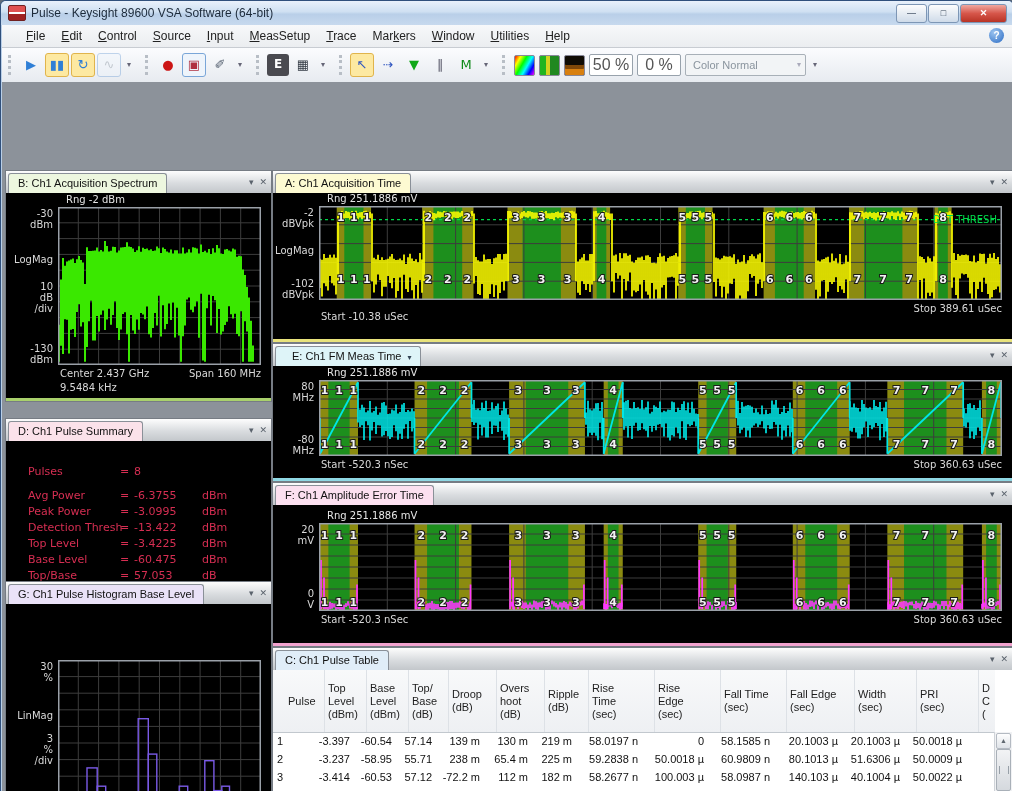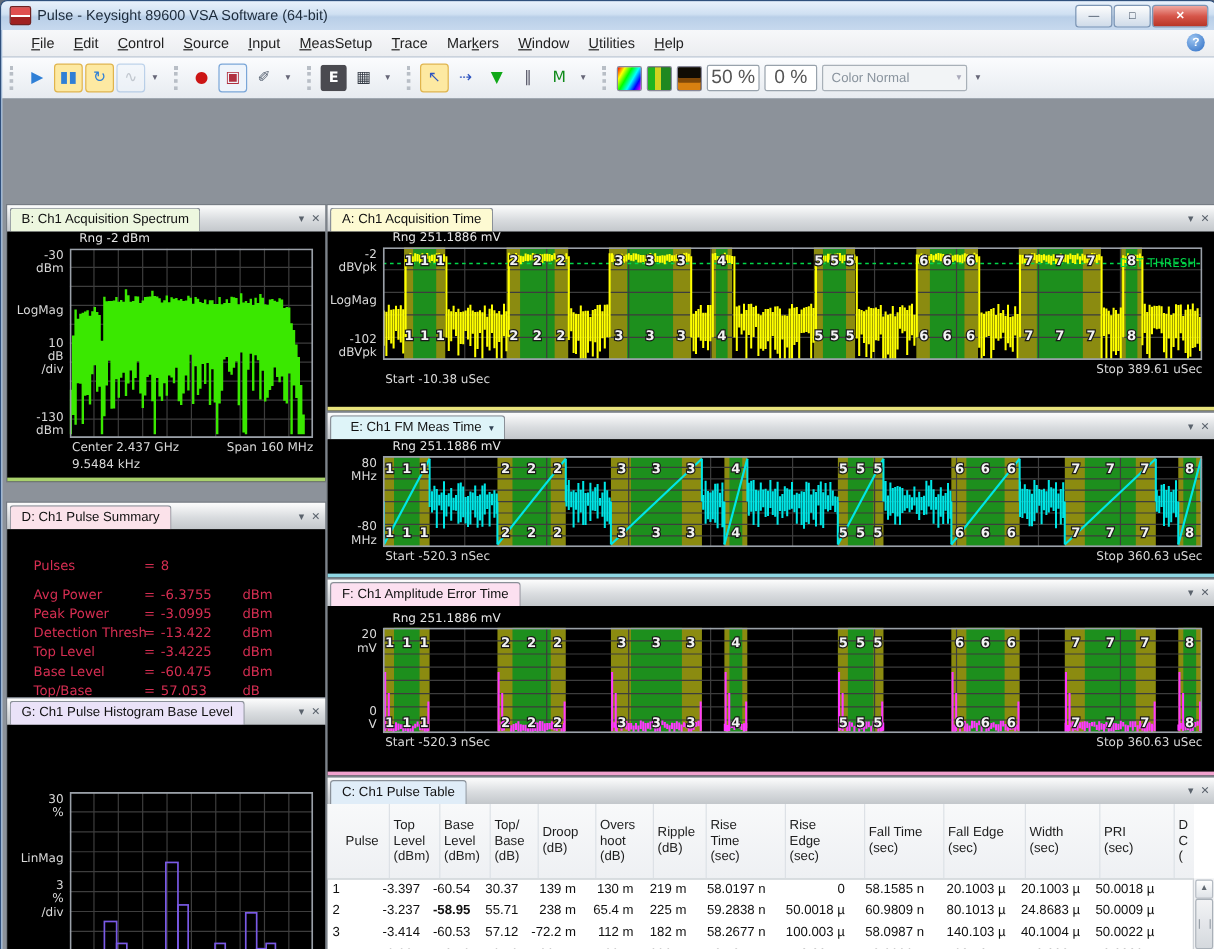--- a/index.html
+++ b/index.html
@@ -607,45 +607,45 @@
               <span>D</span>
               <span>C</span>
               <span>(</span>
             </div>
           </div>
           <div class="trows">
             <div class="trow">
               <div class="tcell left" style="width: 36px;">1</div>
               <div class="tcell right" style="width: 37px;">-3.397</div>
               <div class="tcell right" style="width: 37px;">-60.54</div>
-              <div class="tcell right" style="width: 35px;">30.37</div>
+              <div class="tcell right" style="width: 35px;">57.14</div>
               <div class="tcell right" style="width: 43px;">139 m</div>
               <div class="tcell right" style="width: 43px;">130 m</div>
               <div class="tcell right" style="width: 39px;">219 m</div>
               <div class="tcell right" style="width: 61px;">58.0197 n</div>
               <div class="tcell right" style="width: 61px;">0</div>
               <div class="tcell right" style="width: 61px;">58.1585 n</div>
               <div class="tcell right" style="width: 63px;">20.1003 µ</div>
               <div class="tcell right" style="width: 57px;">20.1003 µ</div>
               <div class="tcell right" style="width: 57px;">50.0018 µ</div>
               <div class="tcell left" style="width: 22px;"></div>
             </div>
             <div class="trow">
               <div class="tcell left" style="width: 36px;">2</div>
               <div class="tcell right" style="width: 37px;">-3.237</div>
-              <div class="tcell right" style="width: 37px; font-weight: bold;">-58.95</div>
+              <div class="tcell right" style="width: 37px;">-58.95</div>
               <div class="tcell right" style="width: 35px;">55.71</div>
               <div class="tcell right" style="width: 43px;">238 m</div>
               <div class="tcell right" style="width: 43px;">65.4 m</div>
               <div class="tcell right" style="width: 39px;">225 m</div>
               <div class="tcell right" style="width: 61px;">59.2838 n</div>
               <div class="tcell right" style="width: 61px;">50.0018 µ</div>
               <div class="tcell right" style="width: 61px;">60.9809 n</div>
               <div class="tcell right" style="width: 63px;">80.1013 µ</div>
-              <div class="tcell right" style="width: 57px;">24.8683 µ</div>
+              <div class="tcell right" style="width: 57px;">51.6306 µ</div>
               <div class="tcell right" style="width: 57px;">50.0009 µ</div>
               <div class="tcell left" style="width: 22px;"></div>
             </div>
             <div class="trow">
               <div class="tcell left" style="width: 36px;">3</div>
               <div class="tcell right" style="width: 37px;">-3.414</div>
               <div class="tcell right" style="width: 37px;">-60.53</div>
               <div class="tcell right" style="width: 35px;">57.12</div>
               <div class="tcell right" style="width: 43px;">-72.2 m</div>
               <div class="tcell right" style="width: 43px;">112 m</div>

